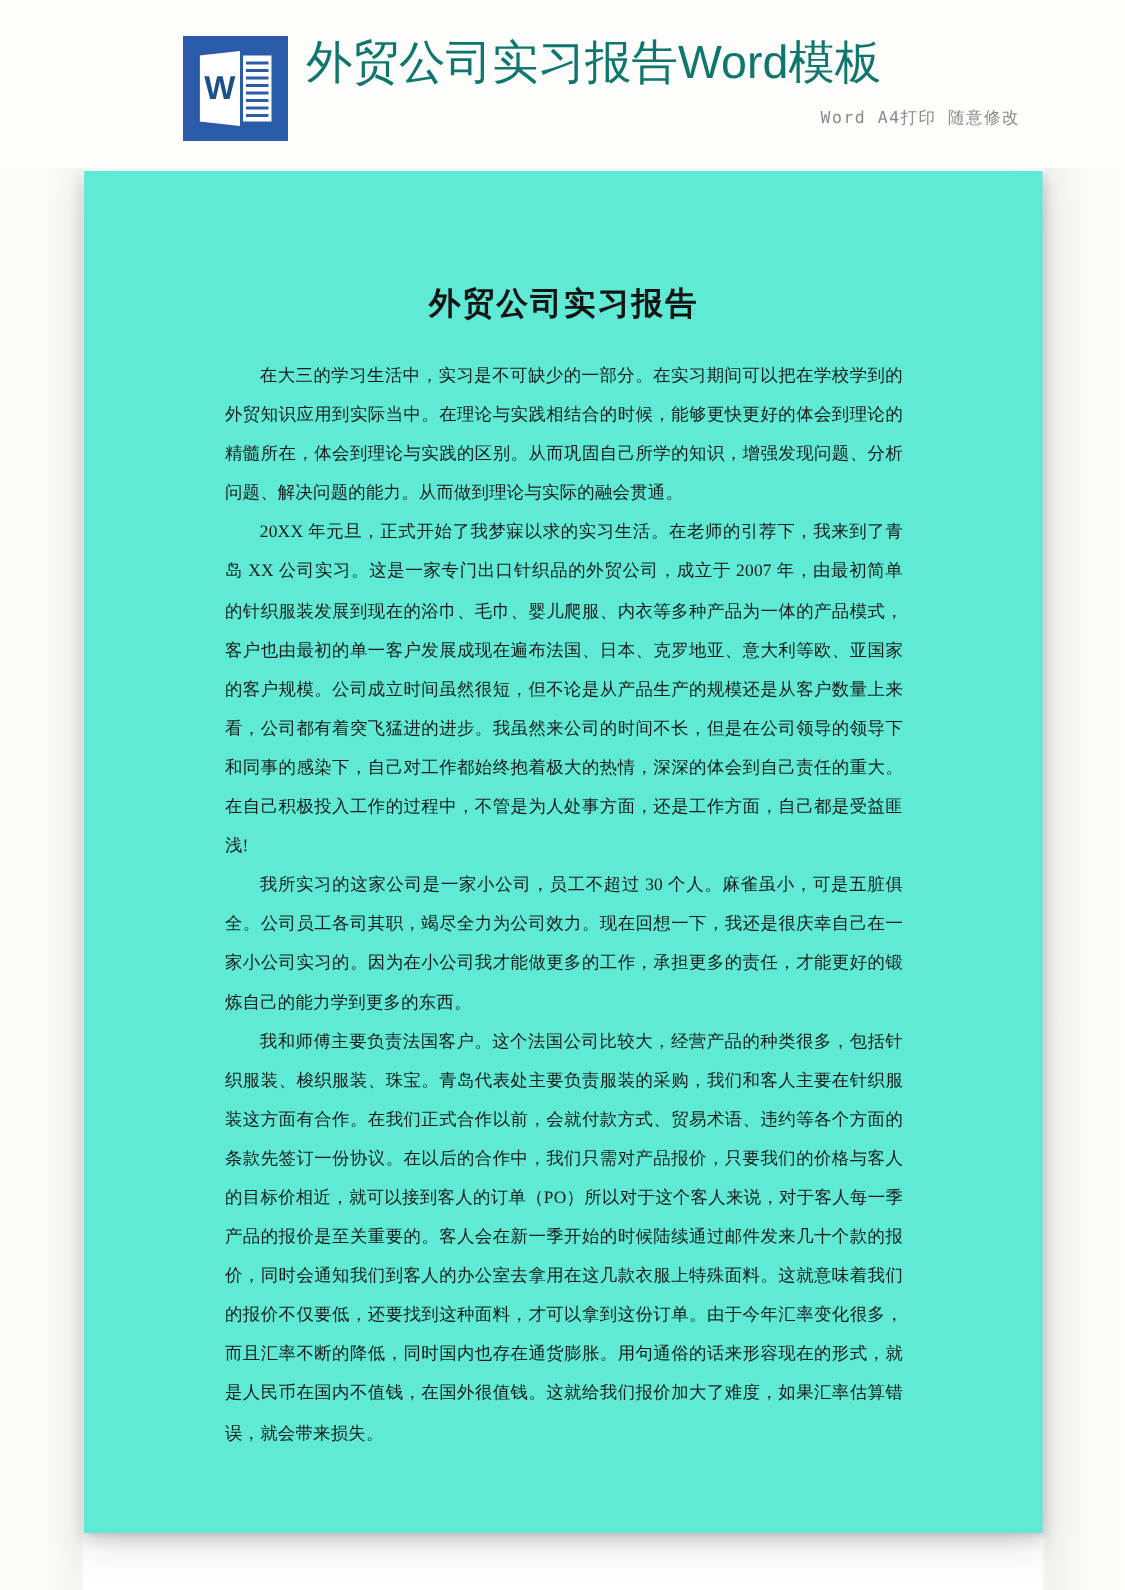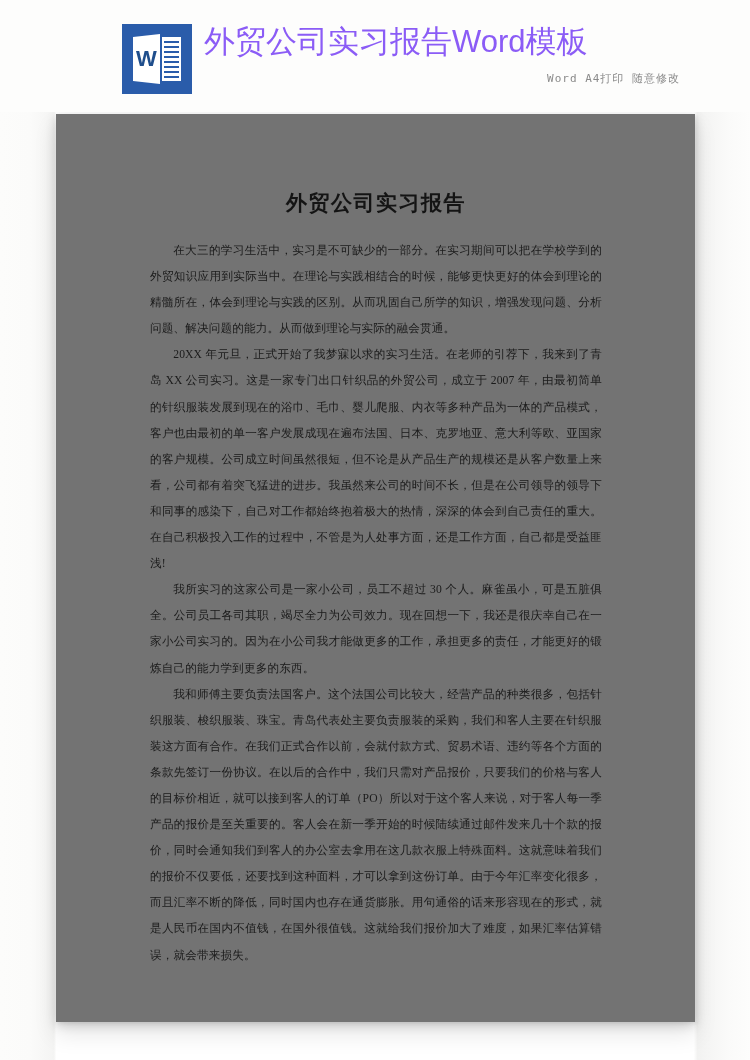--- a/index.html
+++ b/index.html
@@ -100,21 +100,21 @@
     background: #2a5caa;
   }
 
   .banner-title {
     position: absolute;
     left: 82px;
     top: 2px;
     width: 470px;
     font-size: 31px;
     font-weight: 400;
-    color: #8b5cf6;
+    color: #0f766e;
     letter-spacing: 0px;
     white-space: nowrap;
     line-height: 44px;
   }
 
   .banner-sub {
     position: absolute;
     left: 88px;
     top: 48px;
     width: 470px;
@@ -127,21 +127,21 @@
     white-space: nowrap;
   }
 
   
   .sheet {
     position: absolute;
     left: 56px;
     top: 114px;
     width: 639px;
     height: 908px;
-    background: #737373;
+    background: #5eead4;
     z-index: 2;
     box-shadow:
       0 3px 10px rgba(0,0,0,0.16),
       0 12px 22px rgba(0,0,0,0.10),
       2px 2px 3px rgba(0,0,0,0.05);
   }
 
   .doc-body {
     position: absolute;
     left: 94px;

